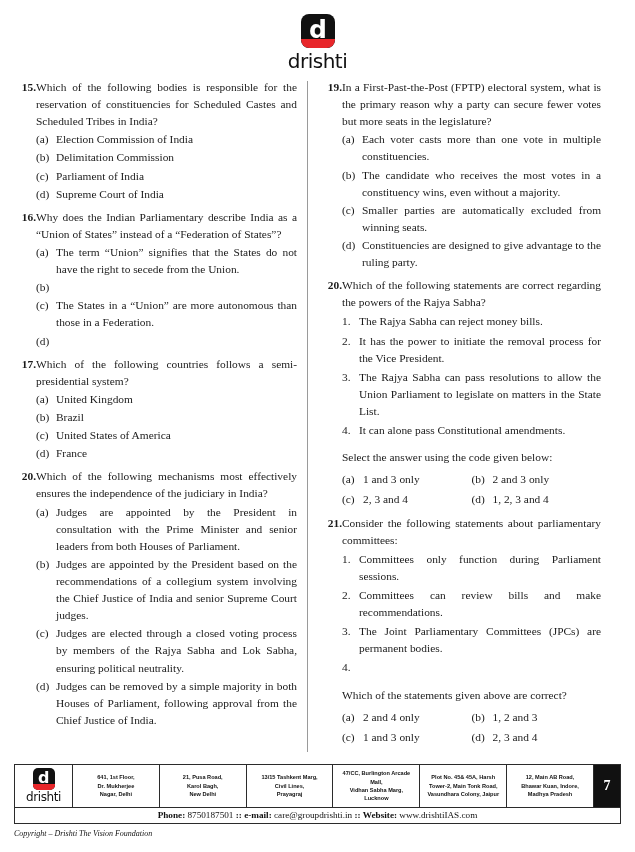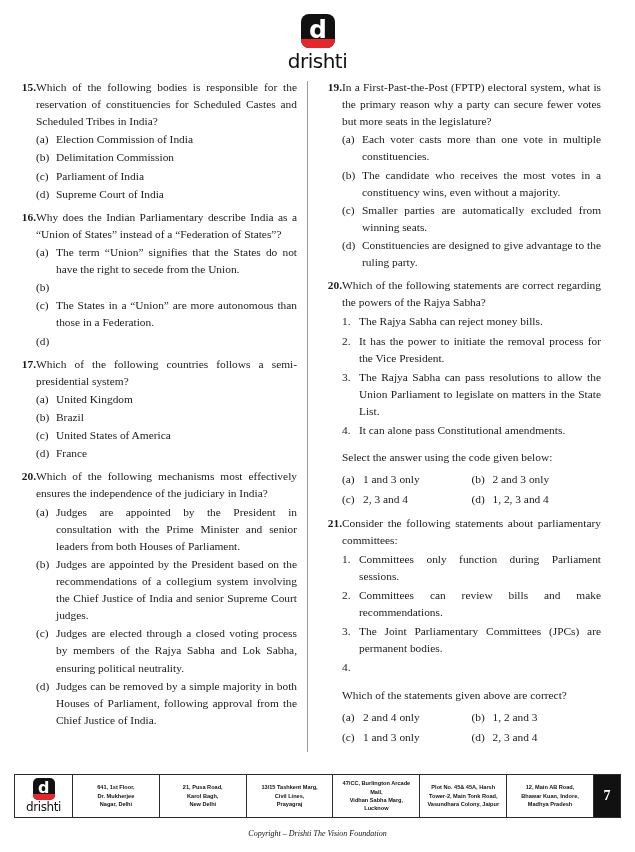--- a/index.html
+++ b/index.html
@@ -86,21 +86,21 @@
     flex: 0 0 26px; background: #111111; color: #ffffff;
     display: flex; align-items: center; justify-content: center;
     font-family: "Liberation Serif", serif; font-size: 14px; font-weight: 700;
   }
   .footer-contact {
     border-top: 1px solid #2b2b2b; text-align: center; padding: 2px 0 3px 0;
     font-family: "Liberation Serif", "DejaVu Serif", serif; font-size: 9.2px; color: #111;
   }
   .footer-contact b { font-weight: 700; }
   .copyright {
-    margin-top: 11px; text-align: center; font-style: italic; font-size: 8px;
+    margin-top: 5px; text-align: left; font-style: italic; font-size: 8px;
     font-family: "Liberation Serif", serif; color: #111;
   }
 </style>
 </head>
 <body>
 
 <div class="page">
 
   <div class="header">
     <div class="logo-wrap">
@@ -372,17 +372,27 @@
             <div class="f-addr">
               <div>
                 <span>12, Main AB Road,</span>
                 <span>Bhawar Kuan, Indore,</span>
                 <span>Madhya Pradesh</span>
               </div>
             </div>
           </div>
         <div class="f-page">7</div>
       </div>
+      <div class="footer-contact">
+        <b>Phone:</b>
+        <span>8750187501</span>
+        <b>::</b>
+        <b>e-mail:</b>
+        <span>care@groupdrishti.in</span>
+        <b>::</b>
+        <b>Website:</b>
+        <span>www.drishtiIAS.com</span>
+      </div>
     </div>
     <div class="copyright">Copyright –  Drishti The Vision Foundation</div>
   </div>
 
 </div>
 
 </body></html>

